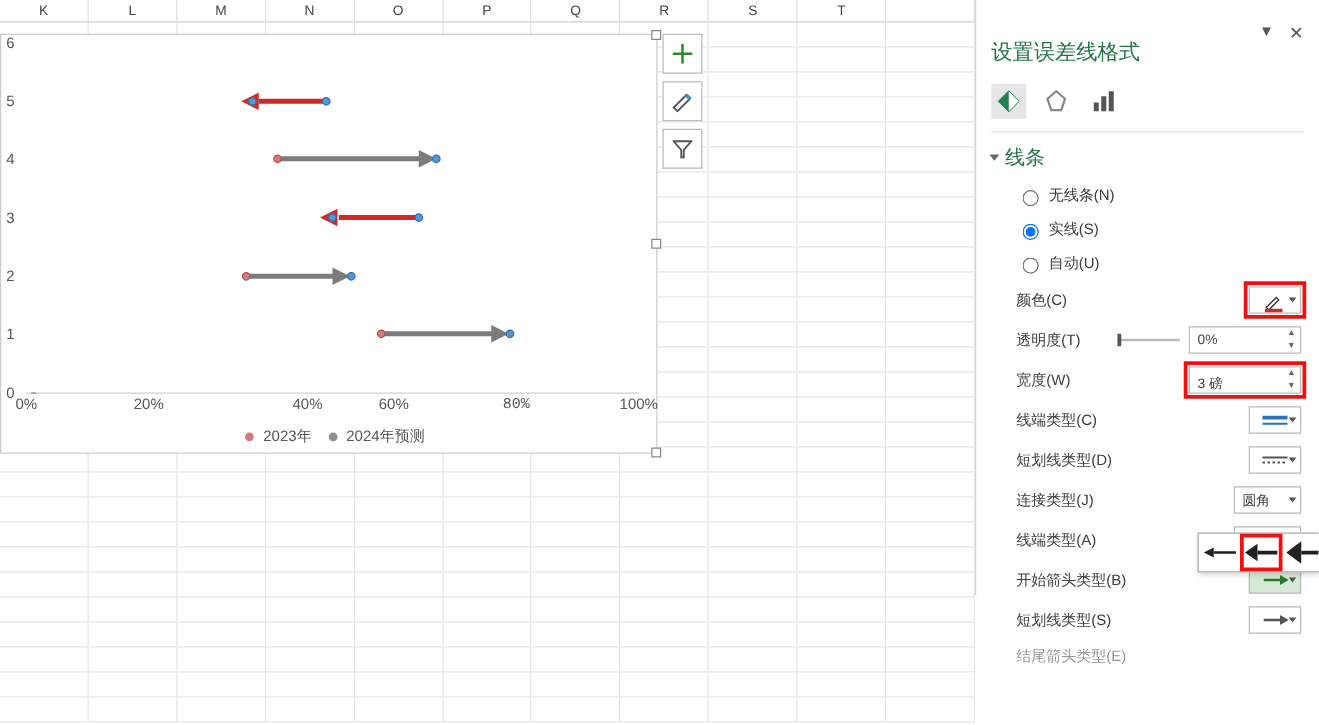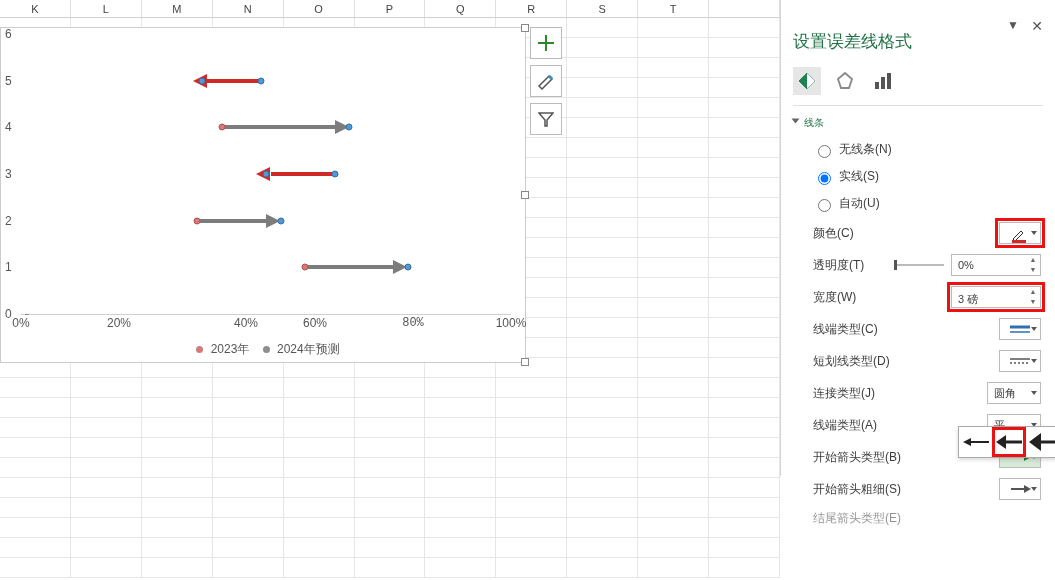--- a/index.html
+++ b/index.html
@@ -179,21 +179,21 @@
     padding: 6px 0 10px;
     border-bottom: 1px solid #e0e0e0;
   }
   .tab-icon {
     width: 28px; height: 28px;
     display: flex; align-items:center; justify-content:center;
   }
   .tab-icon.active { background: #e6e6e6; }
   .section-head {
     color: #217346;
-    font-size: 10px;
+    font-size: 16px;
     padding: 10px 0 6px;
   }
   .section-head::before {
     content: "";
     display: inline-block;
     border-left: 5px solid #666;
     border-top: 4px solid transparent;
     border-bottom: 4px solid transparent;
     transform: rotate(90deg);
     margin-right: 6px;
@@ -852,21 +852,21 @@
     <span class="ctrl ctrl-select" style="background:#d7ead7;">
       <svg width="22" height="10">
           <line x1="2" y1="5" x2="15" y2="5" stroke="#2a7a2a" stroke-width="2"></line>
           <polygon points="15,1 22,5 15,9" fill="#2a7a2a"></polygon>
         </svg>
       <span class="chev-small"></span>
     </span>
   </div>
 
   <div class="field-row">
-    <span class="label">开始箭头粗细(S)</span>
+    <span class="label">短划线类型(S)</span>
     <span class="ctrl ctrl-select">
       <svg width="22" height="10">
           <line x1="2" y1="5" x2="15" y2="5" stroke="#555" stroke-width="2"></line>
           <polygon points="15,1 22,5 15,9" fill="#555"></polygon>
         </svg>
       <span class="chev-small"></span>
     </span>
   </div>
 
   <div class="field-row" style="opacity:0.55;">

